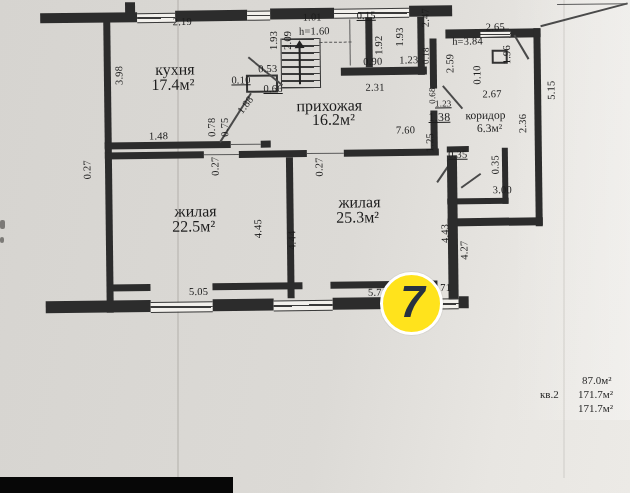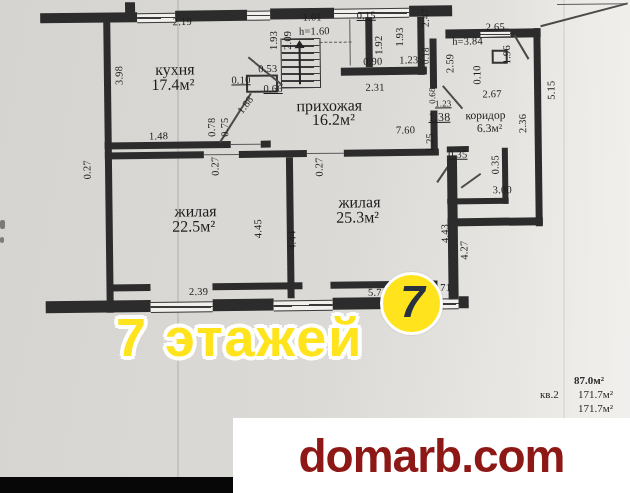--- a/index.html
+++ b/index.html
@@ -23,21 +23,21 @@
   .arrowline{position:absolute;left:301px;top:44px;width:1.5px;height:40px;background:#222;}
   .arrowhead{position:absolute;left:297px;top:40px;width:0;height:0;border-left:5px solid transparent;border-right:5px solid transparent;border-bottom:8px solid #222;}
   .crease{position:absolute;top:0;height:478px;width:2px;background:rgba(110,105,100,0.18);}
   .smudge{position:absolute;background:#4c4a46;opacity:0.65;border-radius:2px;}
   .wm{position:absolute;left:116px;top:306px;font-family:"Liberation Sans",sans-serif;font-weight:900;font-size:54px;letter-spacing:2px;color:#ffe31c;white-space:nowrap;
       text-shadow:-3px -3px 0 #fff,3px -3px 0 #fff,-3px 3px 0 #fff,3px 3px 0 #fff,0 -4px 0 #fff,0 4px 0 #fff,-4px 0 0 #fff,4px 0 0 #fff;}
   .logo{position:absolute;left:380px;top:272px;width:57px;height:57px;border-radius:50%;background:#ffe31c;border:3px solid #fff;display:flex;align-items:center;justify-content:center;box-shadow:0 0 0 1px rgba(0,0,0,0.05);}
   .logo span{font-family:"Liberation Sans",sans-serif;font-weight:900;font-style:italic;font-size:44px;color:#273140;line-height:1;transform:translate(1px,-2px);}
   .areas{position:absolute;left:440px;top:368px;width:185px;font-size:11px;color:#2a2a2a;}
   .areas .unit{position:absolute;left:100px;top:20px;}
-  .areas .a1{position:absolute;left:134px;top:6px;font-weight:bold;}
+  .areas .a1{position:absolute;left:142px;top:6px;}
   .areas .a2{position:absolute;left:138px;top:20px;}
   .areas .a3{position:absolute;left:138px;top:34px;}
   .blackbar{position:absolute;left:0;top:477px;width:233px;height:16px;background:#070707;}
   .footer{position:absolute;left:233px;top:418px;width:397px;height:75px;background:#ffffff;display:flex;align-items:center;justify-content:center;}
   .footer span{font-family:"Liberation Sans",sans-serif;font-weight:900;font-size:46px;color:#8e1815;letter-spacing:-1px;}
   .lightoverlay{position:absolute;right:0;top:0;width:120px;height:420px;background:linear-gradient(to right,rgba(255,255,255,0),rgba(255,255,255,0.3));pointer-events:none;}
 </style>
 </head>
 <body>
 
@@ -157,21 +157,21 @@
     <div class="lab v" style="left:524px;top:126px">2.36</div>
     <div class="lab ul" style="left:459px;top:156px">0.35</div>
     <div class="lab v" style="left:496px;top:167px">0.35</div>
     <div class="lab" style="left:503px;top:192px">3.00</div>
     <div class="lab v" style="left:216px;top:165px">0.27</div>
     <div class="lab v" style="left:320px;top:167px">0.27</div>
     <div class="lab v" style="left:258px;top:228px">4.45</div>
     <div class="lab v" style="left:292px;top:240px">4.44</div>
     <div class="lab v" style="left:445px;top:235px">4.43</div>
     <div class="lab v" style="left:464px;top:252px">4.27</div>
-    <div class="lab" style="left:198px;top:290px">2.39</div>
+    <div class="lab" style="left:198px;top:290px">5.05</div>
     <div class="lab" style="left:377px;top:293px">5.71</div>
     <div class="lab" style="left:441px;top:289px">2.71</div>
 
     <div class="room" style="left:177px;top:68px">кухня</div>
     <div class="room" style="left:175px;top:83px">17.4м²</div>
     <div class="room" style="left:331px;top:106px">прихожая</div>
     <div class="room" style="left:335px;top:120px">16.2м²</div>
     <div class="room" style="left:196px;top:210px">жилая</div>
     <div class="room" style="left:194px;top:225px">22.5м²</div>
     <div class="room" style="left:360px;top:203px">жилая</div>
@@ -180,23 +180,19 @@
     <div class="room" style="left:491px;top:130px;font-size:11.5px">6.3м²</div>
   </div>
 
   <div class="areas">
     <span class="unit">кв.2</span>
     <span class="a1">87.0м²</span>
     <span class="a2">171.7м²</span>
     <span class="a3">171.7м²</span>
   </div>
 
-  <div class="wm">7 этажей</div>
   <div class="logo">
     <span>7</span>
   </div>
 
   <div class="blackbar"></div>
-  <div class="footer">
-    <span>domarb.com</span>
-  </div>
 
 </div>
 
 </body></html>

